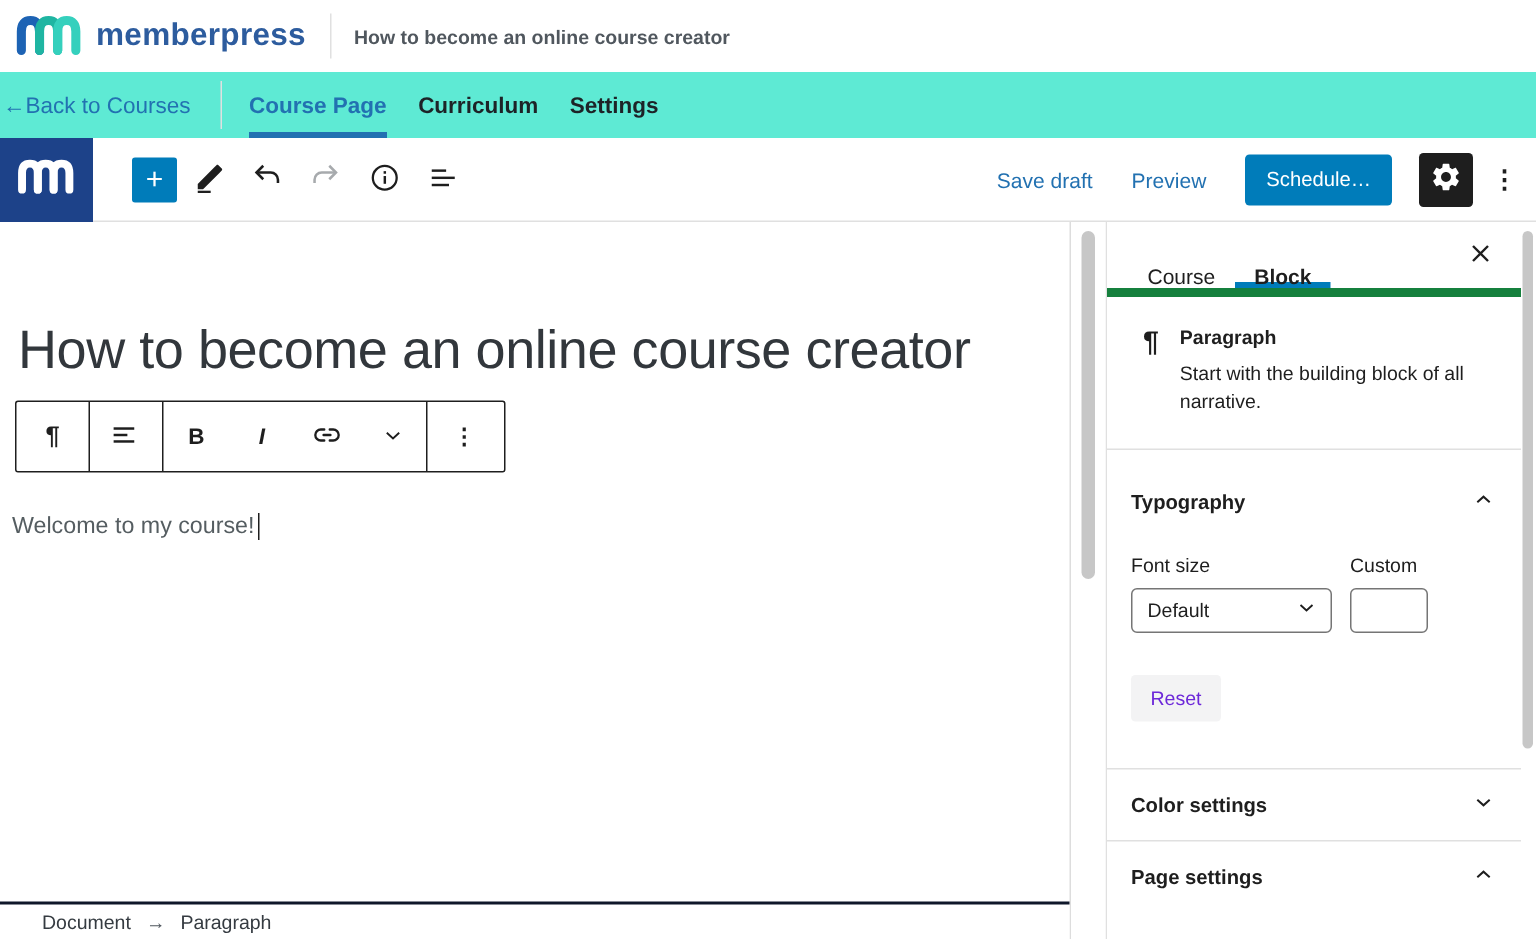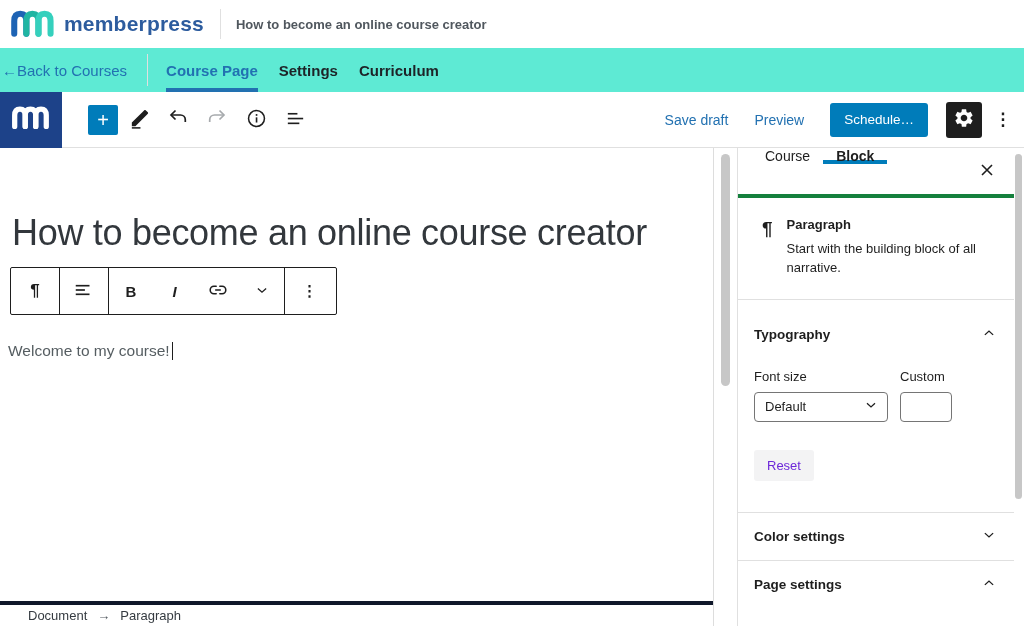--- a/index.html
+++ b/index.html
@@ -53,34 +53,34 @@
   .bt-btn { width:44px; height:100%; background:none; border:none; display:flex; align-items:center; justify-content:center;
             cursor:pointer; font-family:inherit; }
   .g-pilcrow { font-size:17px; font-weight:700; color:#1e1e1e; }
   .g-bold { font-size:15px; font-weight:800; color:#1e1e1e; }
   .g-italic { font-size:15px; font-style:italic; font-weight:600; color:#1e1e1e; }
   .g-kebab { font-size:15px; font-weight:700; color:#1e1e1e; letter-spacing:0; }
 
   .para { margin:27px 0 0 8px; font-size:15.5px; color:#555d61; display:flex; align-items:center; cursor:text; }
   .caret { width:1.5px; height:18px; background:#1e1e1e; margin-left:2px; }
 
-  .breadcrumb-bar { position:absolute; left:0; right:0; bottom:0; height:25px; background:#fff; border-top:4px solid #0f172a;
+  .breadcrumb-bar { position:absolute; left:0; right:0; bottom:0; height:25px; background:#fff; border-top:2px solid #0f172a;
                     display:flex; align-items:center; padding-left:28px; gap:10px; font-size:13px; color:#353b41; }
   .crumb { cursor:pointer; }
   .crumb-arrow { color:#50575e; }
 
   
   .gutter { width:23px; position:relative; background:#fff; }
   .gutter .thumb { position:absolute; top:6px; left:7px; width:9px; height:232px; background:#c7c7c7; border-radius:5px; cursor:pointer; }
   .right-scroll { width:10px; position:relative; background:#fff; }
   .right-scroll .thumb { position:absolute; top:6px; left:1px; width:7px; height:345px; background:#c7c7c7; border-radius:4px; cursor:pointer; }
 
   
   .sidebar { width:277px; border-left:1px solid #e0e0e0; background:#fff; }
-  .side-tabs { height:50px; display:flex; align-items:flex-start; border-bottom:4px solid #15803d; padding:0 14px; }
+  .side-tabs { height:50px; display:flex; align-items:flex-end; border-bottom:6px solid #15803d; padding:0 14px; }
   .stab { background:none; border:none; padding:0 13px; font-size:14px; font-weight:500; color:#1e1e1e; font-family:inherit; cursor:pointer; }
   .stab.active { font-weight:600; box-shadow:inset 0 -4px 0 #007cba; }
   .close-btn { margin-left:auto; align-self:center; width:26px; height:26px; background:none; border:none;
                display:flex; align-items:center; justify-content:center; cursor:pointer; }
 
   .block-card { display:flex; gap:14px; padding:19px 16px 21px 24px; border-bottom:1px solid #e0e0e0; }
   .card-pilcrow { font-size:19px; font-weight:700; color:#1e1e1e; padding-top:1px; }
   .bc-title { font-size:13px; font-weight:700; color:#1e1e1e; margin-bottom:8px; }
   .bc-desc { font-size:13px; color:#1e1e1e; line-height:1.45; max-width:228px; }
 
@@ -115,22 +115,22 @@
     <span class="brand-name">memberpress</span>
     <span class="v-sep"></span>
     <span class="doc-title">How to become an online course creator</span>
   </header>
 
   <nav class="subnav">
     <a class="back-link">←Back to Courses</a>
     <span class="v-sep2"></span>
     <div class="nav-tabs">
       <a class="ntab active">Course Page</a>
+      <a class="ntab">Curriculum</a>
       <a class="ntab">Settings</a>
-      <a class="ntab">Curriculum</a>
     </div>
   </nav>
 
   <div class="etoolbar">
     <button class="m-square">
       <span>
         <svg width="40" height="28" viewBox="0 0 76 48" fill="none">
           <path d="M7 40 V19 Q7 7 17 7 Q27 7 27 19 V40" stroke="#ffffff" stroke-width="10" stroke-linecap="round" fill="none"></path>
           <path d="M27 40 V19 Q27 7 37 7 Q47 7 47 19 V40" stroke="#ffffff" stroke-width="10" stroke-linecap="round" fill="none"></path>
           <path d="M47 40 V19 Q47 7 57 7 Q67 7 67 19 V40" stroke="#ffffff" stroke-width="10" stroke-linecap="round" fill="none"></path>

